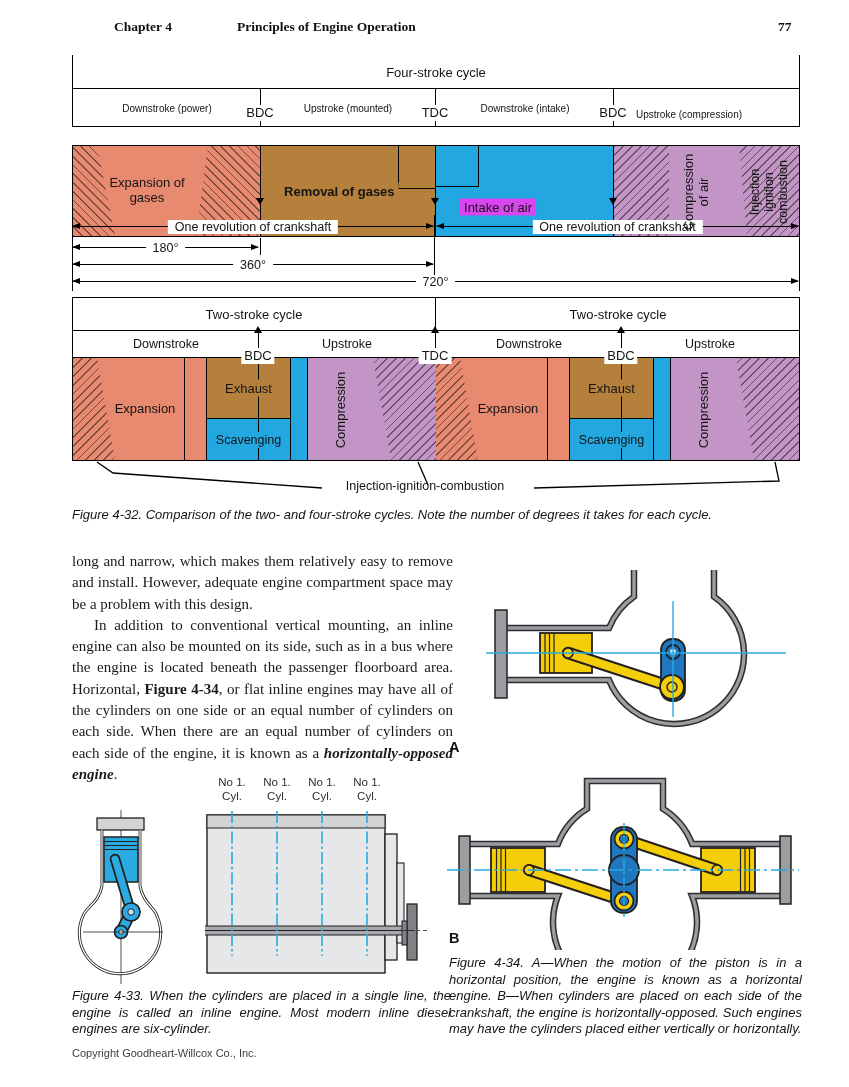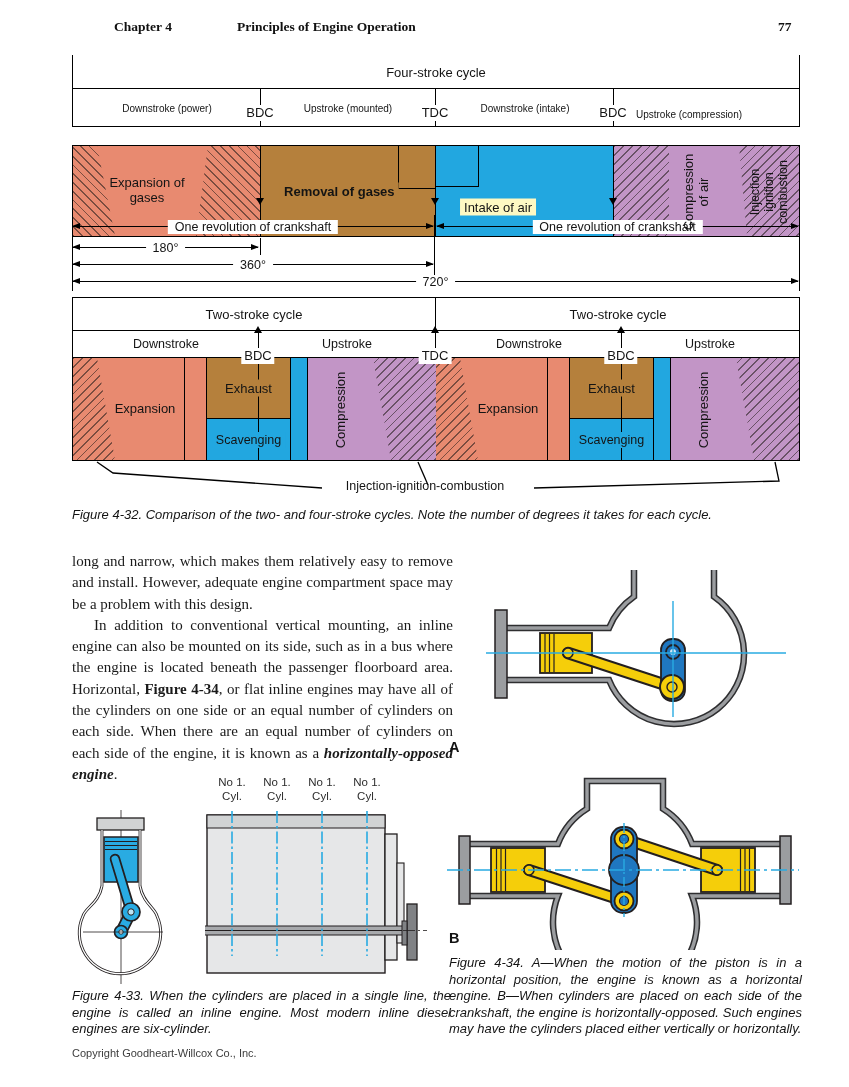--- a/index.html
+++ b/index.html
@@ -76,21 +76,21 @@
       </div>
 
       <div class="seg hA" style="left:188px;width:175px;background:#B5803C;border-right:1.2px solid #000;">
         <i class="vline" style="left:137px;"></i>
         <div class="hB" style="position:absolute;left:137px;top:42px;right:0;bottom:0;border-top:1.2px solid #000;background:#B5803C;"></div>
         <span class="chiplbl" style="left:45%;top:50%;background:#B5803C;">Removal of gases</span>
       </div>
 
       <div class="seg hB" style="left:363px;width:178px;background:#22A7E0;border-right:1.2px solid #000;">
         <div class="hA" style="position:absolute;left:0;top:0;width:42px;height:40px;background:#22A7E0;border-right:1.2px solid #000;border-bottom:1.2px solid #000;"></div>
-        <span class="chiplbl" style="left:62px;top:68%;background:#fef9c3;">Intake of air</span>
+        <span class="chiplbl" style="left:62px;top:68%;background:#d946ef;">Intake of air</span>
       </div>
 
       <div class="seg" style="left:541px;width:187px;background:#C295C6;">
         <div class="ov hB" style="clip-path:polygon(0 0,55px 0,55px 100%,0 100%);"></div>
         <div class="ov hB" style="clip-path:polygon(125px 0,100% 0,100% 100%,133px 100%);"></div>
         <div class="rot" style="left:83px;top:46px;width:88px;">Compression of air</div>
         <div class="rot" style="left:155px;top:46px;width:88px;font-size:12.5px;">
           <span style="display:block;">Injection</span>
           <span style="display:block;">ignition</span>
           <span style="display:block;">combustion</span>

